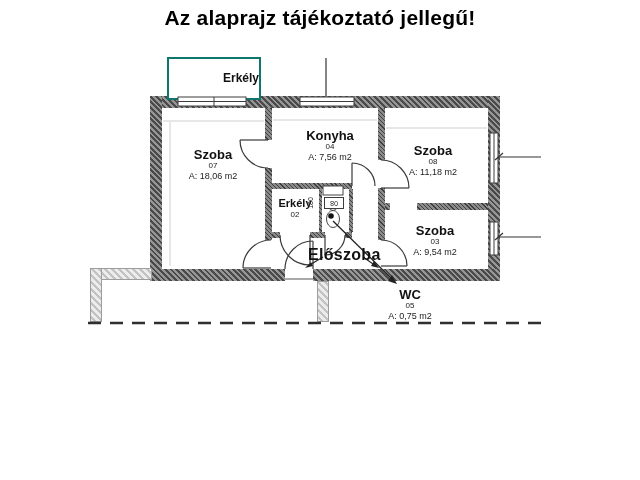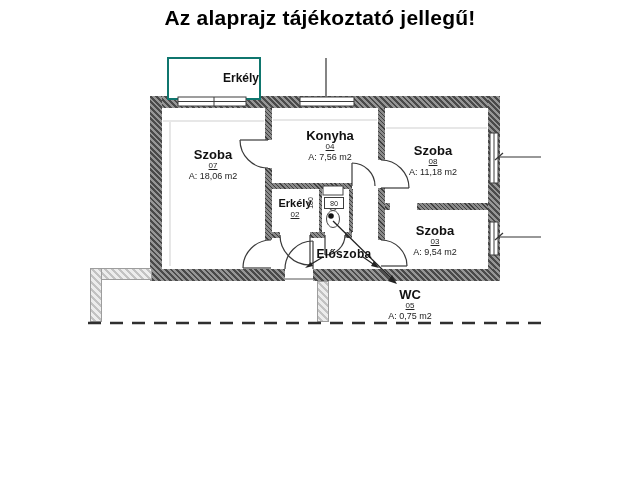--- a/index.html
+++ b/index.html
@@ -12,21 +12,21 @@
   
   .wt{position:absolute;background:repeating-linear-gradient(45deg,#8a8a8a 0px,#8a8a8a 2px,#3f3f3f 2px,#3f3f3f 3px);}
   
   .wl{position:absolute;background:repeating-linear-gradient(45deg,#ececec 0px,#ececec 3px,#c2c2c2 3px,#c2c2c2 5px);
       box-shadow:0 0 0 1px #9d9d9d inset;}
   .balcony{position:absolute;left:167px;top:57px;width:90px;height:39px;background:#fff;
            border:2px solid #0f766e;display:flex;align-items:center;justify-content:flex-end;}
   .balcony .rname{font-size:12px;}
   .room-label{position:absolute;text-align:center;}
   .rname{font-weight:bold;font-size:13px;line-height:13px;color:#111;}
-  .rnum{font-size:8px;line-height:10px;color:#222;text-decoration:underline;}
+  .rnum{font-size:8px;line-height:10px;color:#222;}
   .rarea{font-size:9px;line-height:11px;color:#222;}
   .stair-text{position:absolute;left:160px;top:286px;width:100px;text-align:center;
               font-size:9px;line-height:11px;color:#b0b0b0;}
   .tag08{position:absolute;left:324px;top:197px;width:18px;height:10px;background:#fff;
          border:1px solid #3d3d3d;font-size:7px;line-height:10px;text-align:center;
          transform:rotate(180deg);color:#222;}
   .tag180{position:absolute;left:300px;top:198px;width:22px;height:10px;
           font-size:7px;line-height:10px;text-align:center;transform:rotate(-90deg);color:#222;}
   svg{position:absolute;left:0;top:0;}
 </style>
@@ -166,21 +166,21 @@
     <div class="rnum">03</div>
     <div class="rarea">A: 9,54 m2</div>
   </div>
 
   <div class="room-label" style="left:273px;top:197px;width:44px;">
     <div class="rname" style="font-size:11px;">Erkély</div>
     <div class="rnum">02</div>
   </div>
 
   <div class="room-label" style="left:308px;top:248px;width:72px;">
-    <div class="rname" style="font-size:12px;letter-spacing:0.3px;">Előszoba</div>
+    <div class="rname" style="font-size:16px;letter-spacing:0.3px;">Előszoba</div>
   </div>
 
   <div class="room-label" style="left:375px;top:288px;width:70px;text-align:center;">
     <div class="rname">WC</div>
     <div class="rnum">05</div>
     <div class="rarea">A: 0,75 m2</div>
   </div>
 
 
   <div class="tag08">08</div>

